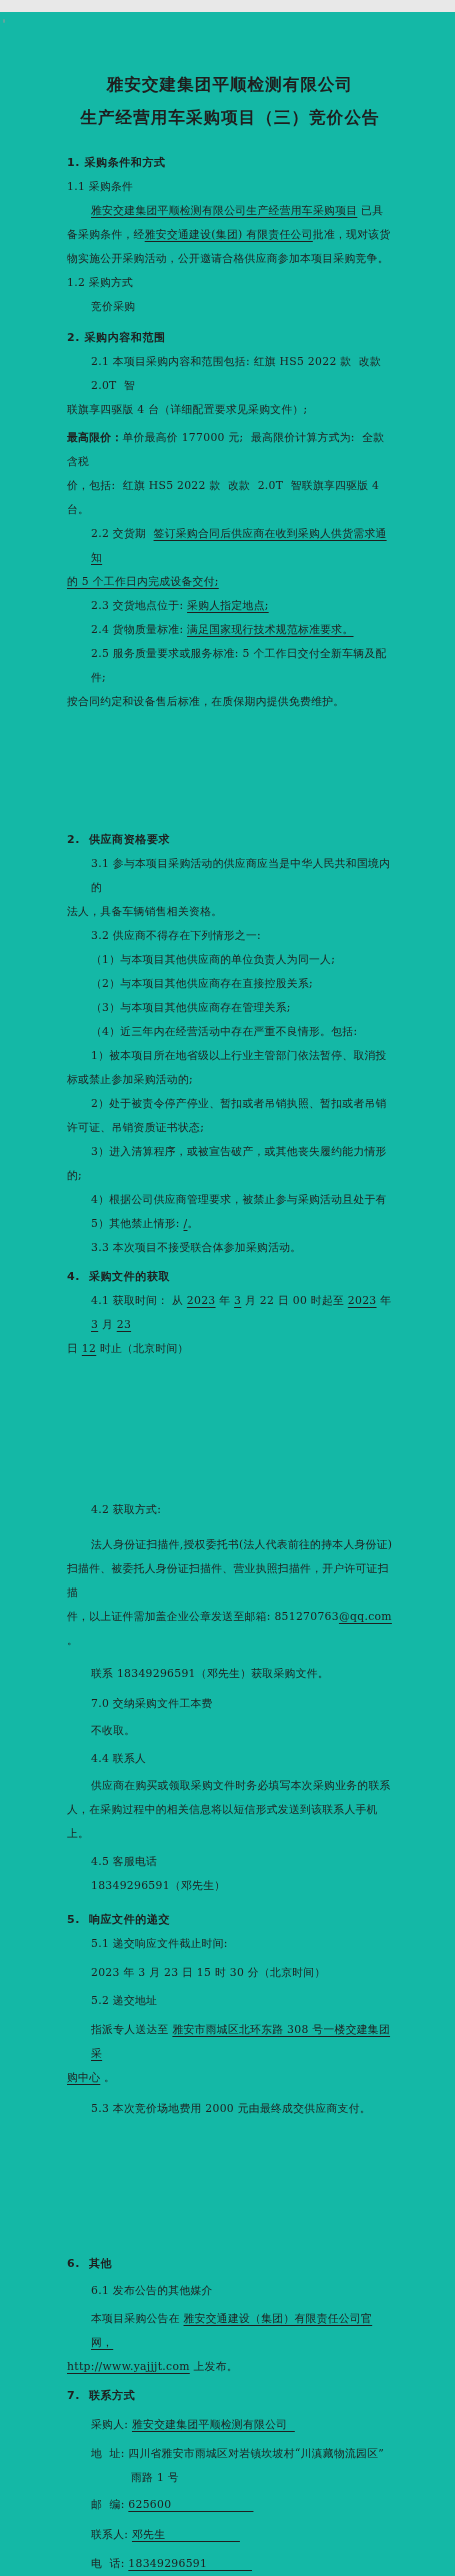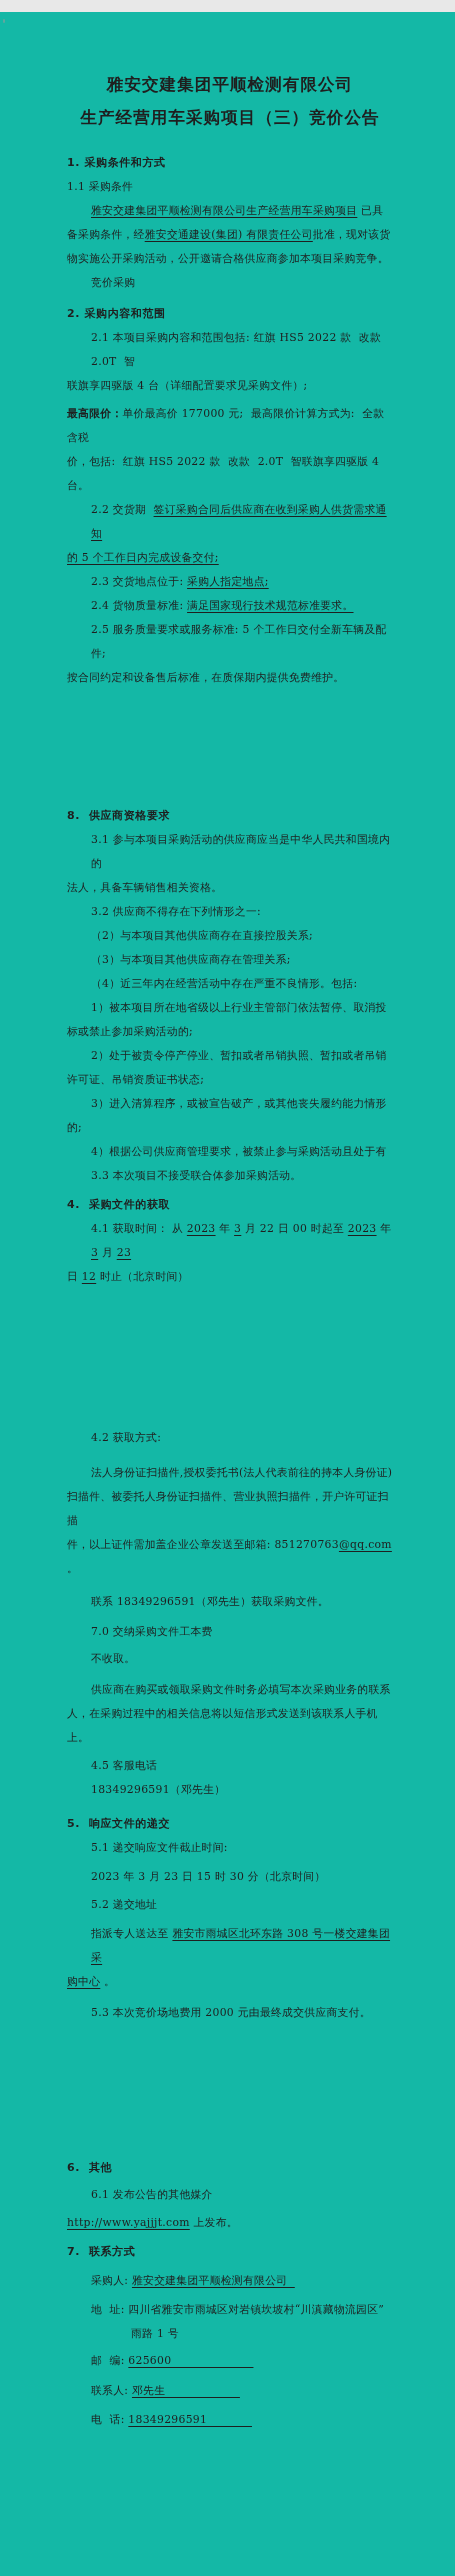--- a/index.html
+++ b/index.html
@@ -55,67 +55,71 @@
 
   <div>
       <div class="ln title"><span>雅安交建集团平顺检测有限公司</span></div>
       <div class="ln title"><span>生产经营用车采购项目（三）竞价公告</span></div>
       <div class="gap g30"></div>
       <div class="ln h"><span class="b">1. 采购条件和方式</span></div>
       <div class="ln"><span>1.1 采购条件</span></div>
       <div class="ln ind"><span class="u">雅安交建集团平顺检测有限公司生产经营用车采购项目</span><span> 已具</span></div>
       <div class="ln"><span>备采购条件，经</span><span class="u">雅安交通建设(集团) 有限责任公司</span><span>批准，现对该货</span></div>
       <div class="ln"><span>物实施公开采购活动，公开邀请合格供应商参加本项目采购竞争。</span></div>
+      <div class="ln"><span>1.2 采购方式</span></div>
       <div class="ln ind"><span>竞价采购</span></div>
       <div class="gap g12"></div>
       <div class="ln h"><span class="b">2. 采购内容和范围</span></div>
       <div class="ln ind"><span>2.1 本项目采购内容和范围包括: 红旗 HS5 2022 款  改款  2.0T  智</span></div>
       <div class="ln"><span>联旗享四驱版 4 台（详细配置要求见采购文件）;</span></div>
       <div class="gap g8"></div>
       <div class="ln"><span class="b">最高限价：</span><span>单价最高价 177000 元;  最高限价计算方式为:  全款含税</span></div>
       <div class="ln"><span>价，包括:  红旗 HS5 2022 款  改款  2.0T  智联旗享四驱版 4 台。</span></div>
       <div class="ln ind"><span>2.2 交货期  </span><span class="u">签订采购合同后供应商在收到采购人供货需求通知</span></div>
       <div class="ln"><span class="u">的 5 个工作日内完成设备交付;</span></div>
       <div class="ln ind"><span>2.3 交货地点位于: </span><span class="u">采购人指定地点;</span></div>
       <div class="ln ind"><span>2.4 货物质量标准: </span><span class="u">满足国家现行技术规范标准要求。</span></div>
       <div class="ln ind"><span>2.5 服务质量要求或服务标准: 5 个工作日交付全新车辆及配件;</span></div>
       <div class="ln"><span>按合同约定和设备售后标准，在质保期内提供免费维护。</span></div>
       <div class="gap g200"></div>
-      <div class="ln h"><span class="b">8.  供应商资格要求</span></div>
+      <div class="ln h"><span class="b">2.  供应商资格要求</span></div>
       <div class="ln ind"><span>3.1 参与本项目采购活动的供应商应当是中华人民共和国境内的</span></div>
       <div class="ln"><span>法人，具备车辆销售相关资格。</span></div>
       <div class="ln ind"><span>3.2 供应商不得存在下列情形之一:</span></div>
+      <div class="ln ind"><span>（1）与本项目其他供应商的单位负责人为同一人;</span></div>
       <div class="ln ind"><span>（2）与本项目其他供应商存在直接控股关系;</span></div>
       <div class="ln ind"><span>（3）与本项目其他供应商存在管理关系;</span></div>
       <div class="ln ind"><span>（4）近三年内在经营活动中存在严重不良情形。包括:</span></div>
       <div class="ln ind"><span>1）被本项目所在地省级以上行业主管部门依法暂停、取消投</span></div>
       <div class="ln"><span>标或禁止参加采购活动的;</span></div>
       <div class="ln ind"><span>2）处于被责令停产停业、暂扣或者吊销执照、暂扣或者吊销</span></div>
       <div class="ln"><span>许可证、吊销资质证书状态;</span></div>
       <div class="ln ind"><span>3）进入清算程序，或被宣告破产，或其他丧失履约能力情形</span></div>
       <div class="ln"><span>的;</span></div>
       <div class="ln ind"><span>4）根据公司供应商管理要求，被禁止参与采购活动且处于有</span></div>
+      <div class="ln ind"><span>5）其他禁止情形: </span><span class="u">/</span><span>。</span></div>
       <div class="ln ind"><span>3.3 本次项目不接受联合体参加采购活动。</span></div>
       <div class="gap g8"></div>
       <div class="ln h"><span class="b">4.  采购文件的获取</span></div>
       <div class="ln ind"><span>4.1 获取时间： 从 </span><span class="u">2023</span><span> 年 </span><span class="u">3</span><span> 月 22 日 00 时起至 </span><span class="u">2023</span><span> 年 </span><span class="u">3</span><span> 月 </span><span class="u">23</span></div>
       <div class="ln"><span>日 </span><span class="u">12</span><span> 时止（北京时间）</span></div>
       <div class="gap g240"></div>
       <div class="ln ind"><span>4.2 获取方式:</span></div>
       <div class="gap g20"></div>
       <div class="ln ind"><span>法人身份证扫描件,授权委托书(法人代表前往的持本人身份证)</span></div>
       <div class="ln"><span>扫描件、被委托人身份证扫描件、营业执照扫描件，开户许可证扫描</span></div>
       <div class="ln"><span>件，以上证件需加盖企业公章发送至邮箱: 851270763</span><span class="u">@qq.com</span><span> 。</span></div>
       <div class="gap g16"></div>
       <div class="ln ind"><span>联系 18349296591（邓先生）获取采购文件。</span></div>
       <div class="gap g10"></div>
       <div class="ln ind"><span>7.0 交纳采购文件工本费</span></div>
       <div class="gap g6"></div>
       <div class="ln ind"><span>不收取。</span></div>
       <div class="gap g6"></div>
+      <div class="ln ind"><span>4.4 联系人</span></div>
       <div class="gap g6"></div>
       <div class="ln ind"><span>供应商在购买或领取采购文件时务必填写本次采购业务的联系</span></div>
       <div class="ln"><span>人，在采购过程中的相关信息将以短信形式发送到该联系人手机上。</span></div>
       <div class="gap g6"></div>
       <div class="ln ind"><span>4.5 客服电话</span></div>
       <div class="ln ind"><span>18349296591（邓先生）</span></div>
       <div class="gap g18"></div>
       <div class="ln h"><span class="b">5.  响应文件的递交</span></div>
       <div class="ln ind"><span>5.1 递交响应文件截止时间:</span></div>
       <div class="gap g8"></div>
@@ -125,20 +129,21 @@
       <div class="gap g8"></div>
       <div class="ln ind"><span>指派专人送达至 </span><span class="u">雅安市雨城区北环东路 308 号一楼交建集团采</span></div>
       <div class="ln"><span class="u">购中心</span><span> 。</span></div>
       <div class="gap g12"></div>
       <div class="ln ind"><span>5.3 本次竞价场地费用 2000 元由最终成交供应商支付。</span></div>
       <div class="gap g230"></div>
       <div class="ln h"><span class="b">6.  其他</span></div>
       <div class="gap g6"></div>
       <div class="ln ind"><span>6.1 发布公告的其他媒介</span></div>
       <div class="gap g8"></div>
+      <div class="ln ind"><span>本项目采购公告在 </span><span class="u">雅安交通建设（集团）有限责任公司官网，</span></div>
       <div class="ln"><span class="u">http://www.yajjjt.com</span><span> 上发布。</span></div>
       <div class="gap g8"></div>
       <div class="ln h"><span class="b">7.  联系方式</span></div>
       <div class="gap g8"></div>
       <div class="ln ind"><span>采购人: </span><span class="u">雅安交建集团平顺检测有限公司  </span></div>
       <div class="gap g10"></div>
       <div class="ln ind"><span>地  址: 四川省雅安市雨城区对岩镇坎坡村“川滇藏物流园区”</span></div>
       <div class="ln ind2"><span>雨路 1 号</span></div>
       <div class="gap g4"></div>
       <div class="ln ind"><span>邮  编: </span><span class="u">625600                      </span></div>

